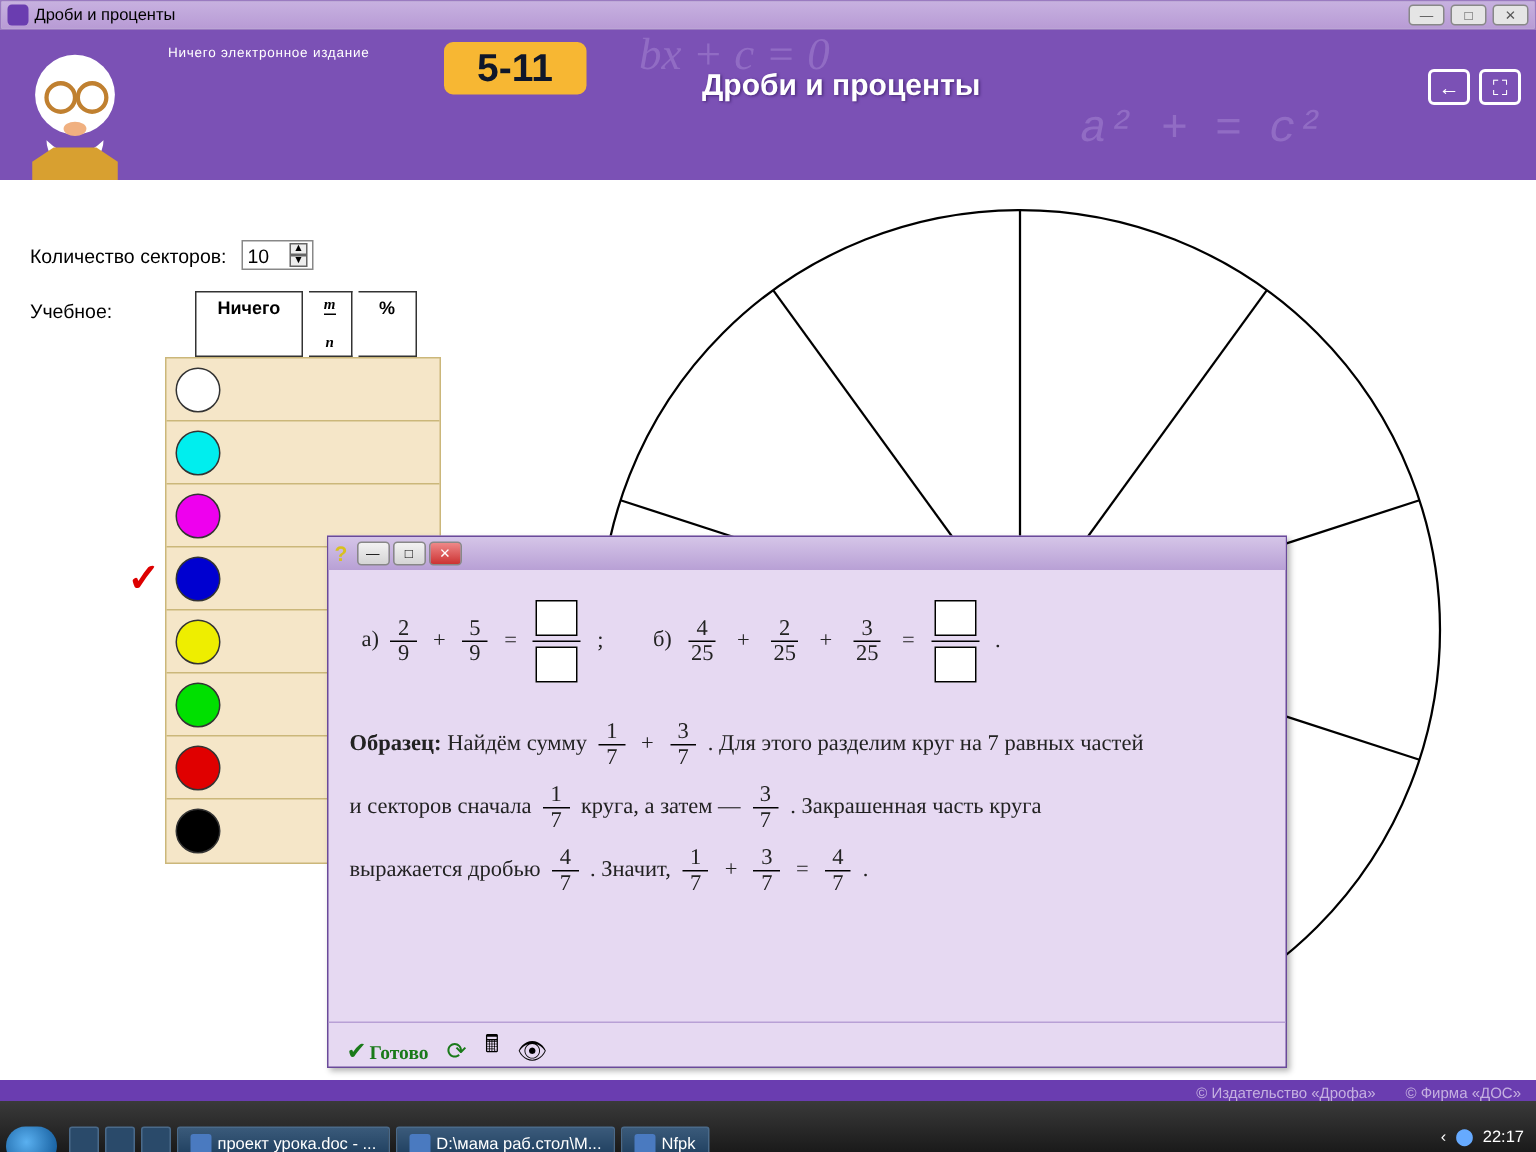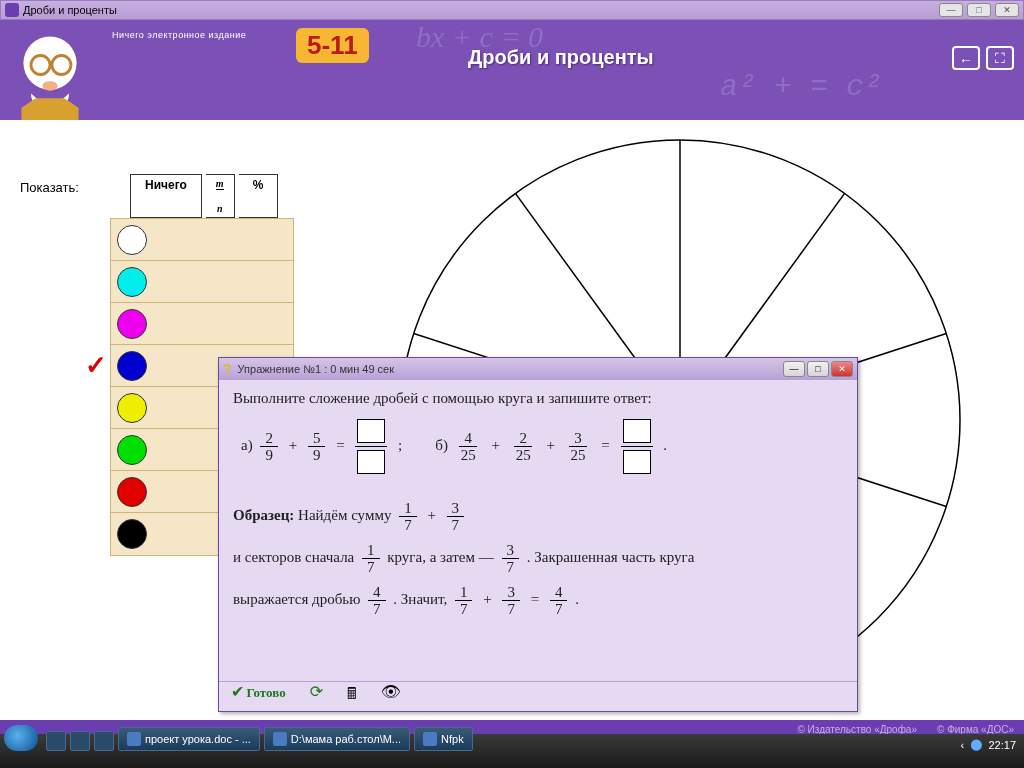--- a/index.html
+++ b/index.html
@@ -12,21 +12,21 @@
 .titlebar .wbtns { display: flex; gap: 4px; }
 .titlebar .wbtn { width: 24px; height: 14px; border: 1px solid #888; border-radius: 3px; background: #e5e5e5; font-size: 9px; text-align: center; line-height: 12px; color: #555; }
 
 
 .header { height: 100px; background: #7b51b5; position: relative; overflow: hidden; }
 .header-bg-text { position: absolute; color: rgba(180,150,220,0.4); font-size: 30px; font-style: italic; font-family: "Times New Roman", serif; }
 .mascot { position: absolute; left: 0; bottom: -2px; width: 100px; height: 95px; }
 .logo-box { position: absolute; left: 112px; top: 10px; }
 .logo-text { color: #fff; font-size: 22px; font-weight: bold; font-family: Arial; letter-spacing: 1px; }
 .logo-sub { color: #fff; font-size: 9px; letter-spacing: 0.5px; }
-.logo-badge { position: absolute; left: 296px; top: 8px; background: #f7b733; color: #b91c1c; font-size: 26px; font-weight: bold; border-radius: 6px; padding: 2px 11px; }
+.logo-badge { position: absolute; left: 296px; top: 8px; background: #f7b733; color: #0f172a; font-size: 26px; font-weight: bold; border-radius: 6px; padding: 2px 22px; }
 .header-title { position: absolute; left: 468px; top: 26px; color: #fff; font-size: 20px; font-weight: bold; text-shadow: 1px 1px 2px #4a2a7a; }
 .hdr-nav { position: absolute; right: 10px; top: 26px; display: flex; gap: 6px; }
 .hdr-nav .nb { width: 28px; height: 24px; border: 2px solid #fff; border-radius: 4px; color: #fff; text-align: center; line-height: 20px; font-size: 14px; }
 
 
 .toolbar { position: absolute; left: 112px; top: 72px; width: 690px; height: 26px; background: linear-gradient(#c6a5ea, #b18ad9); border-radius: 13px; display: flex; align-items: center; padding: 0 12px; }
 .toolbar .tbicon { width: 16px; height: 16px; margin-right: 10px; }
 .toolbar .tabs { margin-left: auto; display: flex; }
 .toolbar .tab { padding: 6px 20px; font-size: 11px; color: #3a1e6a; cursor: pointer; }
 .toolbar .tab.active { background: #fff; border-radius: 3px; }
@@ -69,30 +69,30 @@
 .problems { display: flex; gap: 30px; align-items: center; margin: 10px 0 20px 8px; }
 .frac { display: inline-flex; flex-direction: column; align-items: center; vertical-align: middle; line-height: 1.1; margin: 0 4px; }
 .frac .num { border-bottom: 1px solid #000; padding: 0 5px; }
 .frac .den { padding: 0 5px; }
 .ansbox { display: inline-flex; flex-direction: column; align-items: center; vertical-align: middle; margin: 0 4px; }
 .ansbox .inp { width: 28px; height: 24px; border: 1px solid #000; background: #fff; }
 .ansbox .line { width: 32px; height: 1px; background: #000; margin: 3px 0; }
 .op { margin: 0 3px; }
 .sample { line-height: 2.8; }
 .sample b { font-weight: bold; }
-.dlg-footer { position: absolute; bottom: 0; left: 0; right: 0; height: 30px; border-top: 1px solid #b8a0d5; display: flex; align-items: flex-start; padding: 0 12px; gap: 24px; }
+.dlg-footer { position: absolute; bottom: 0; left: 0; right: 0; height: 30px; border-top: 1px solid #b8a0d5; display: flex; align-items: flex-end; padding: 0 12px; gap: 12px; }
 .dlg-footer .done { color: #1a7a1a; font-weight: bold; font-family: Tahoma; font-size: 13px; }
 .dlg-footer .chk { color: #1a7a1a; font-size: 16px; margin-right: 2px; }
 .dlg-footer .ficon { font-size: 16px; }
 
 
 .footer { position: absolute; bottom: 30px; left: 0; right: 0; height: 18px; background: #6a3db0; color: #c5b0e0; font-size: 10px; display: flex; justify-content: flex-end; align-items: center; padding-right: 10px; gap: 20px; }
 
 
-.taskbar { position: absolute; bottom: 0; left: 0; right: 0; height: 30px; background: linear-gradient(#3a3a3a, #1a1a1a); display: flex; align-items: flex-end; padding: 17px 4px; color: #fff; font-size: 11px; }
+.taskbar { position: absolute; bottom: 0; left: 0; right: 0; height: 30px; background: linear-gradient(#3a3a3a, #1a1a1a); display: flex; align-items: flex-start; padding: 17px 4px; color: #fff; font-size: 11px; }
 .start-orb { width: 34px; height: 26px; background: radial-gradient(circle at 40% 40%, #5ab0f0, #0a5090); border-radius: 14px; margin-right: 6px; position: relative; }
 .ql { width: 20px; height: 20px; margin: 0 2px; background: #2a4a6a; border: 1px solid #4a6a8a; border-radius: 2px; }
 .taskbtn { height: 24px; background: linear-gradient(#3a5a7a,#1a3a5a); border: 1px solid #4a6a8a; border-radius: 2px; padding: 0 8px; margin: 0 2px; display: flex; align-items: center; gap: 4px; max-width: 160px; overflow: hidden; white-space: nowrap; }
 .taskbtn .ti { width: 14px; height: 14px; background: #4a7ac0; border-radius: 2px; flex-shrink: 0; }
 .tray { margin-left: auto; display: flex; align-items: center; gap: 6px; padding-right: 4px; }
 .tray .clock { font-size: 11px; }
 </style>
 </head>
 <body>
 
@@ -100,21 +100,21 @@
   <div class="icon"></div>
   <div class="title">Дроби и проценты</div>
   <div class="wbtns">
     <div class="wbtn">—</div>
     <div class="wbtn">□</div>
     <div class="wbtn">✕</div>
   </div>
 </div>
 
 <div class="header">
-  <div class="header-bg-text" style="left:416px; top:0;">bx + c = 0</div>
+  <div class="header-bg-text" style="left:426px; top:0;">bx + c = 0</div>
   <div class="header-bg-text" style="left:720px; top:50px;font-family:Liberation Mono, monospace;">a² + = c²</div>
   <svg class="mascot" viewBox="0 0 100 100">
     <circle cx="50" cy="38" r="28" fill="#fff"></circle>
     <circle cx="40" cy="40" r="10" fill="none" stroke="#c08030" stroke-width="3"></circle>
     <circle cx="62" cy="40" r="10" fill="none" stroke="#c08030" stroke-width="3"></circle>
     <ellipse cx="50" cy="62" rx="8" ry="5" fill="#f0b080"></ellipse>
     <path d="M30 70 Q50 90 70 70 Q70 85 50 90 Q30 85 30 70" fill="#fff"></path>
     <path d="M20 85 L35 75 L65 75 L80 85 L80 100 L20 100 Z" fill="#d8a030"></path>
   </svg>
   <div class="logo-box">
@@ -122,23 +122,33 @@
   </div>
   <div class="logo-badge">5-11</div>
   <div class="header-title">Дроби и проценты</div>
   <div class="hdr-nav">
     <div class="nb">←</div>
     <div class="nb">⛶</div>
   </div>
 </div>
 
 <div class="content">
+  <div class="sector-row">
+    <span class="label">Количество секторов:</span>
+    <div class="spinner">
+      <span class="val">10</span>
+      <div class="arrows">
+        <div class="arr">▲</div>
+        <div class="arr">▼</div>
+      </div>
+    </div>
+  </div>
 
   <div class="show-row">
-    <span class="show-label">Показать:</span>
+    <span class="show-label">Учебное:</span>
     <div>
       <div class="show-tabs">
         <div class="show-tab">Ничего</div>
         <div class="show-tab frac">
             <span style="display:inline-block;border-bottom:1px solid #000;font-size:10px;">m</span>
             <br>
             <span style="font-size:10px;">n</span>
           </div>
         <div class="show-tab">%</div>
       </div>
@@ -186,29 +196,27 @@
       <line x1="300" y1="300" x2="33.7" y2="386.5"></line>
       <line x1="300" y1="300" x2="33.7" y2="213.5"></line>
       <line x1="300" y1="300" x2="135.4" y2="73.4"></line>
     </g>
   </svg>
 </div>
 
 <div class="dialog">
   <div class="dlg-title">
     <span class="qmark">?</span>
-    <span class="txt">Упражнение №1 : 0 мин  49 сек</span>
     <div class="wbtns">
       <div class="wb">—</div>
       <div class="wb">□</div>
       <div class="wb close">✕</div>
     </div>
   </div>
   <div class="dlg-body">
-    <div class="task">Выполните сложение дробей с помощью круга и запишите ответ:</div>
     <div class="problems">
       <div>
         <span>а)</span>
         <span class="frac">
             <span class="num">2</span>
             <span class="den">9</span>
           </span>
         <span class="op">+</span>
         <span class="frac">
             <span class="num">5</span>
@@ -252,21 +260,21 @@
       <span>Найдём сумму</span>
       <span class="frac">
           <span class="num">1</span>
           <span class="den">7</span>
         </span>
       <span class="op">+</span>
       <span class="frac">
           <span class="num">3</span>
           <span class="den">7</span>
         </span>
-      <br>
+      <span>. Для этого разделим круг на 7 равных частей</span><br>
       <span>и секторов сначала</span>
       <span class="frac">
           <span class="num">1</span>
           <span class="den">7</span>
         </span>
       <span>круга, а затем —</span>
       <span class="frac">
           <span class="num">3</span>
           <span class="den">7</span>
         </span>

